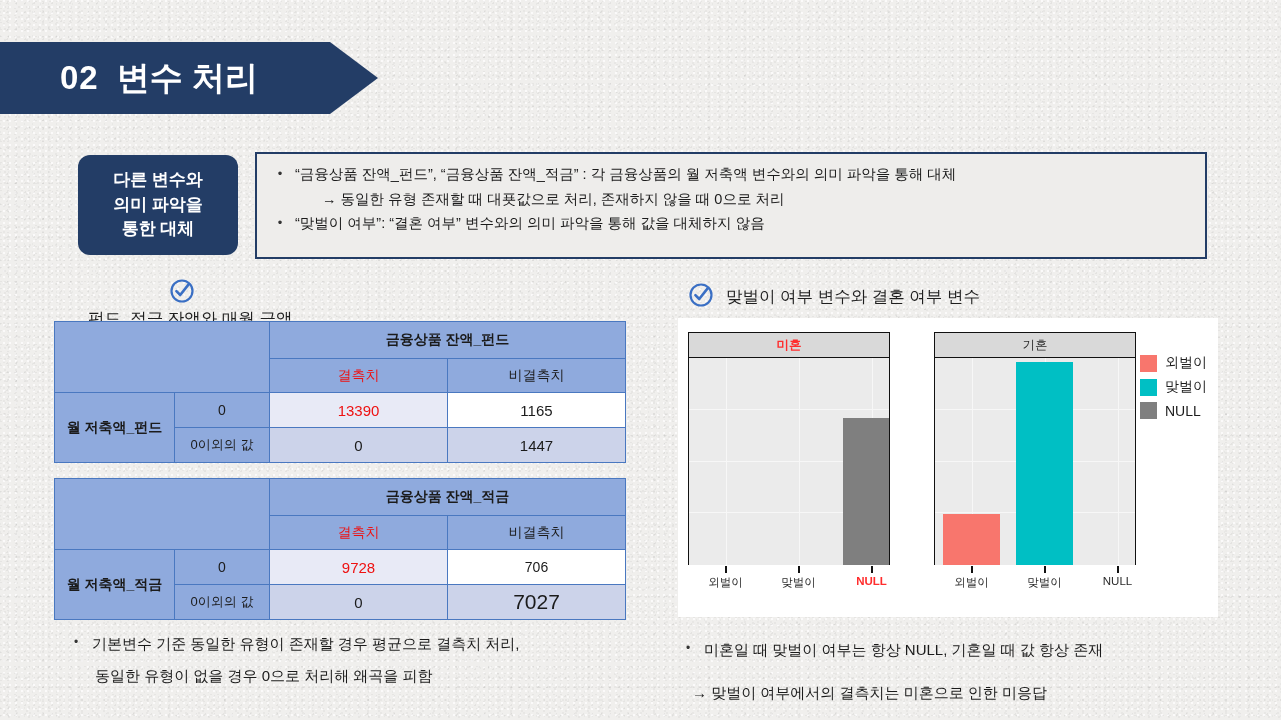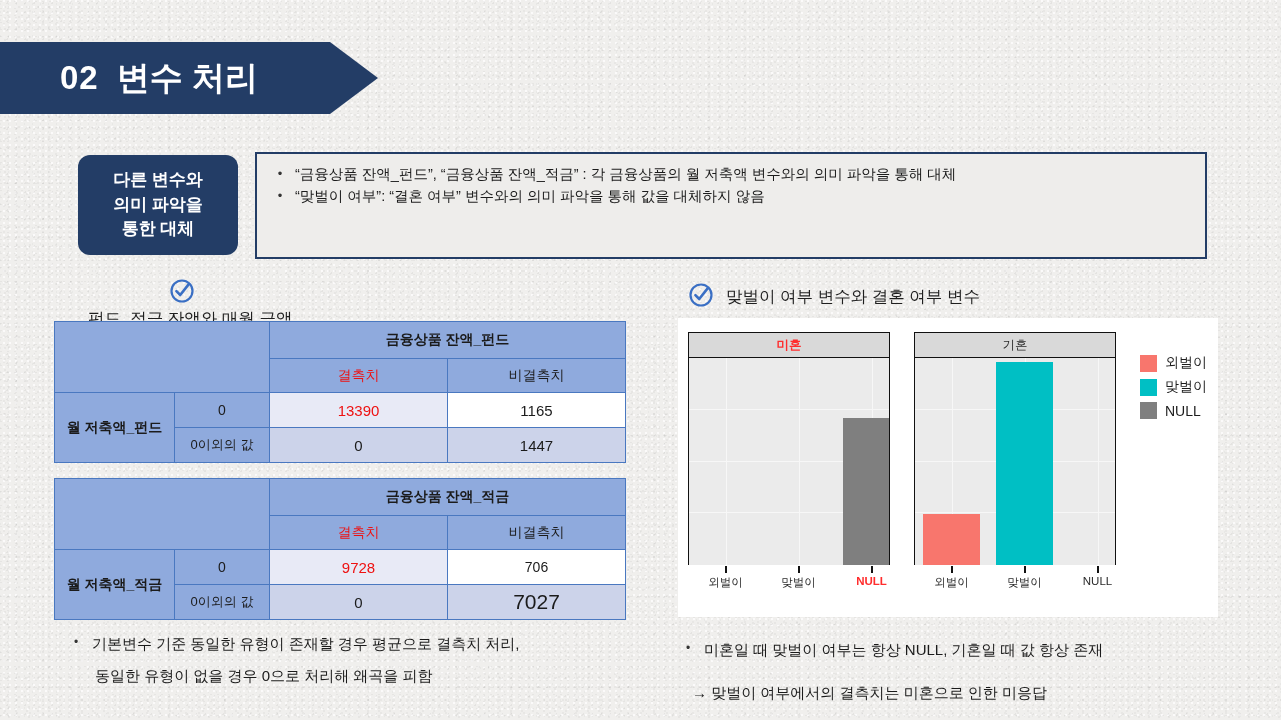--- a/index.html
+++ b/index.html
@@ -166,21 +166,21 @@
   .facet {
     position: absolute;
     top: 14px;
     width: 202px;
     height: 233px;
     border: 1.5px solid #111111;
     box-sizing: border-box;
     background: #ebebeb;
   }
   #facet-1 { left: 10px; }
-  #facet-2 { left: 236px; }
+  #facet-2 { left: 256px; }
   .facet-strip {
     height: 24px;
     background: #d9d9d9;
     border-bottom: 1.5px solid #111111;
     display: flex;
     align-items: center;
     justify-content: center;
     font-size: 12.5px;
     font-weight: bold;
   }
@@ -287,20 +287,21 @@
     <span>다른 변수와</span>
     <span>의미 파악을</span>
     <span>통한 대체</span>
   </div>
 
   <div id="callout-box">
     <div class="cl-row">
       <span class="cl-bullet">•</span>
       <span>“금융상품 잔액_펀드”, “금융상품 잔액_적금” : 각 금융상품의 월 저축액 변수와의 의미 파악을 통해 대체</span>
     </div>
+    <div class="cl-sub">→ 동일한 유형 존재할 때 대푯값으로 처리, 존재하지 않을 때 0으로 처리</div>
     <div class="cl-row">
       <span class="cl-bullet">•</span>
       <span>“맞벌이 여부”: “결혼 여부” 변수와의 의미 파악을 통해 값을 대체하지 않음</span>
     </div>
   </div>
 
   <div class="section-head" id="section-left">
     <span>
       <svg class="check-icon" viewBox="0 0 26 26" xmlns="http://www.w3.org/2000/svg">
         <circle cx="13" cy="13" r="10.5" fill="none" stroke="#3a6fc4" stroke-width="2.2"></circle>

